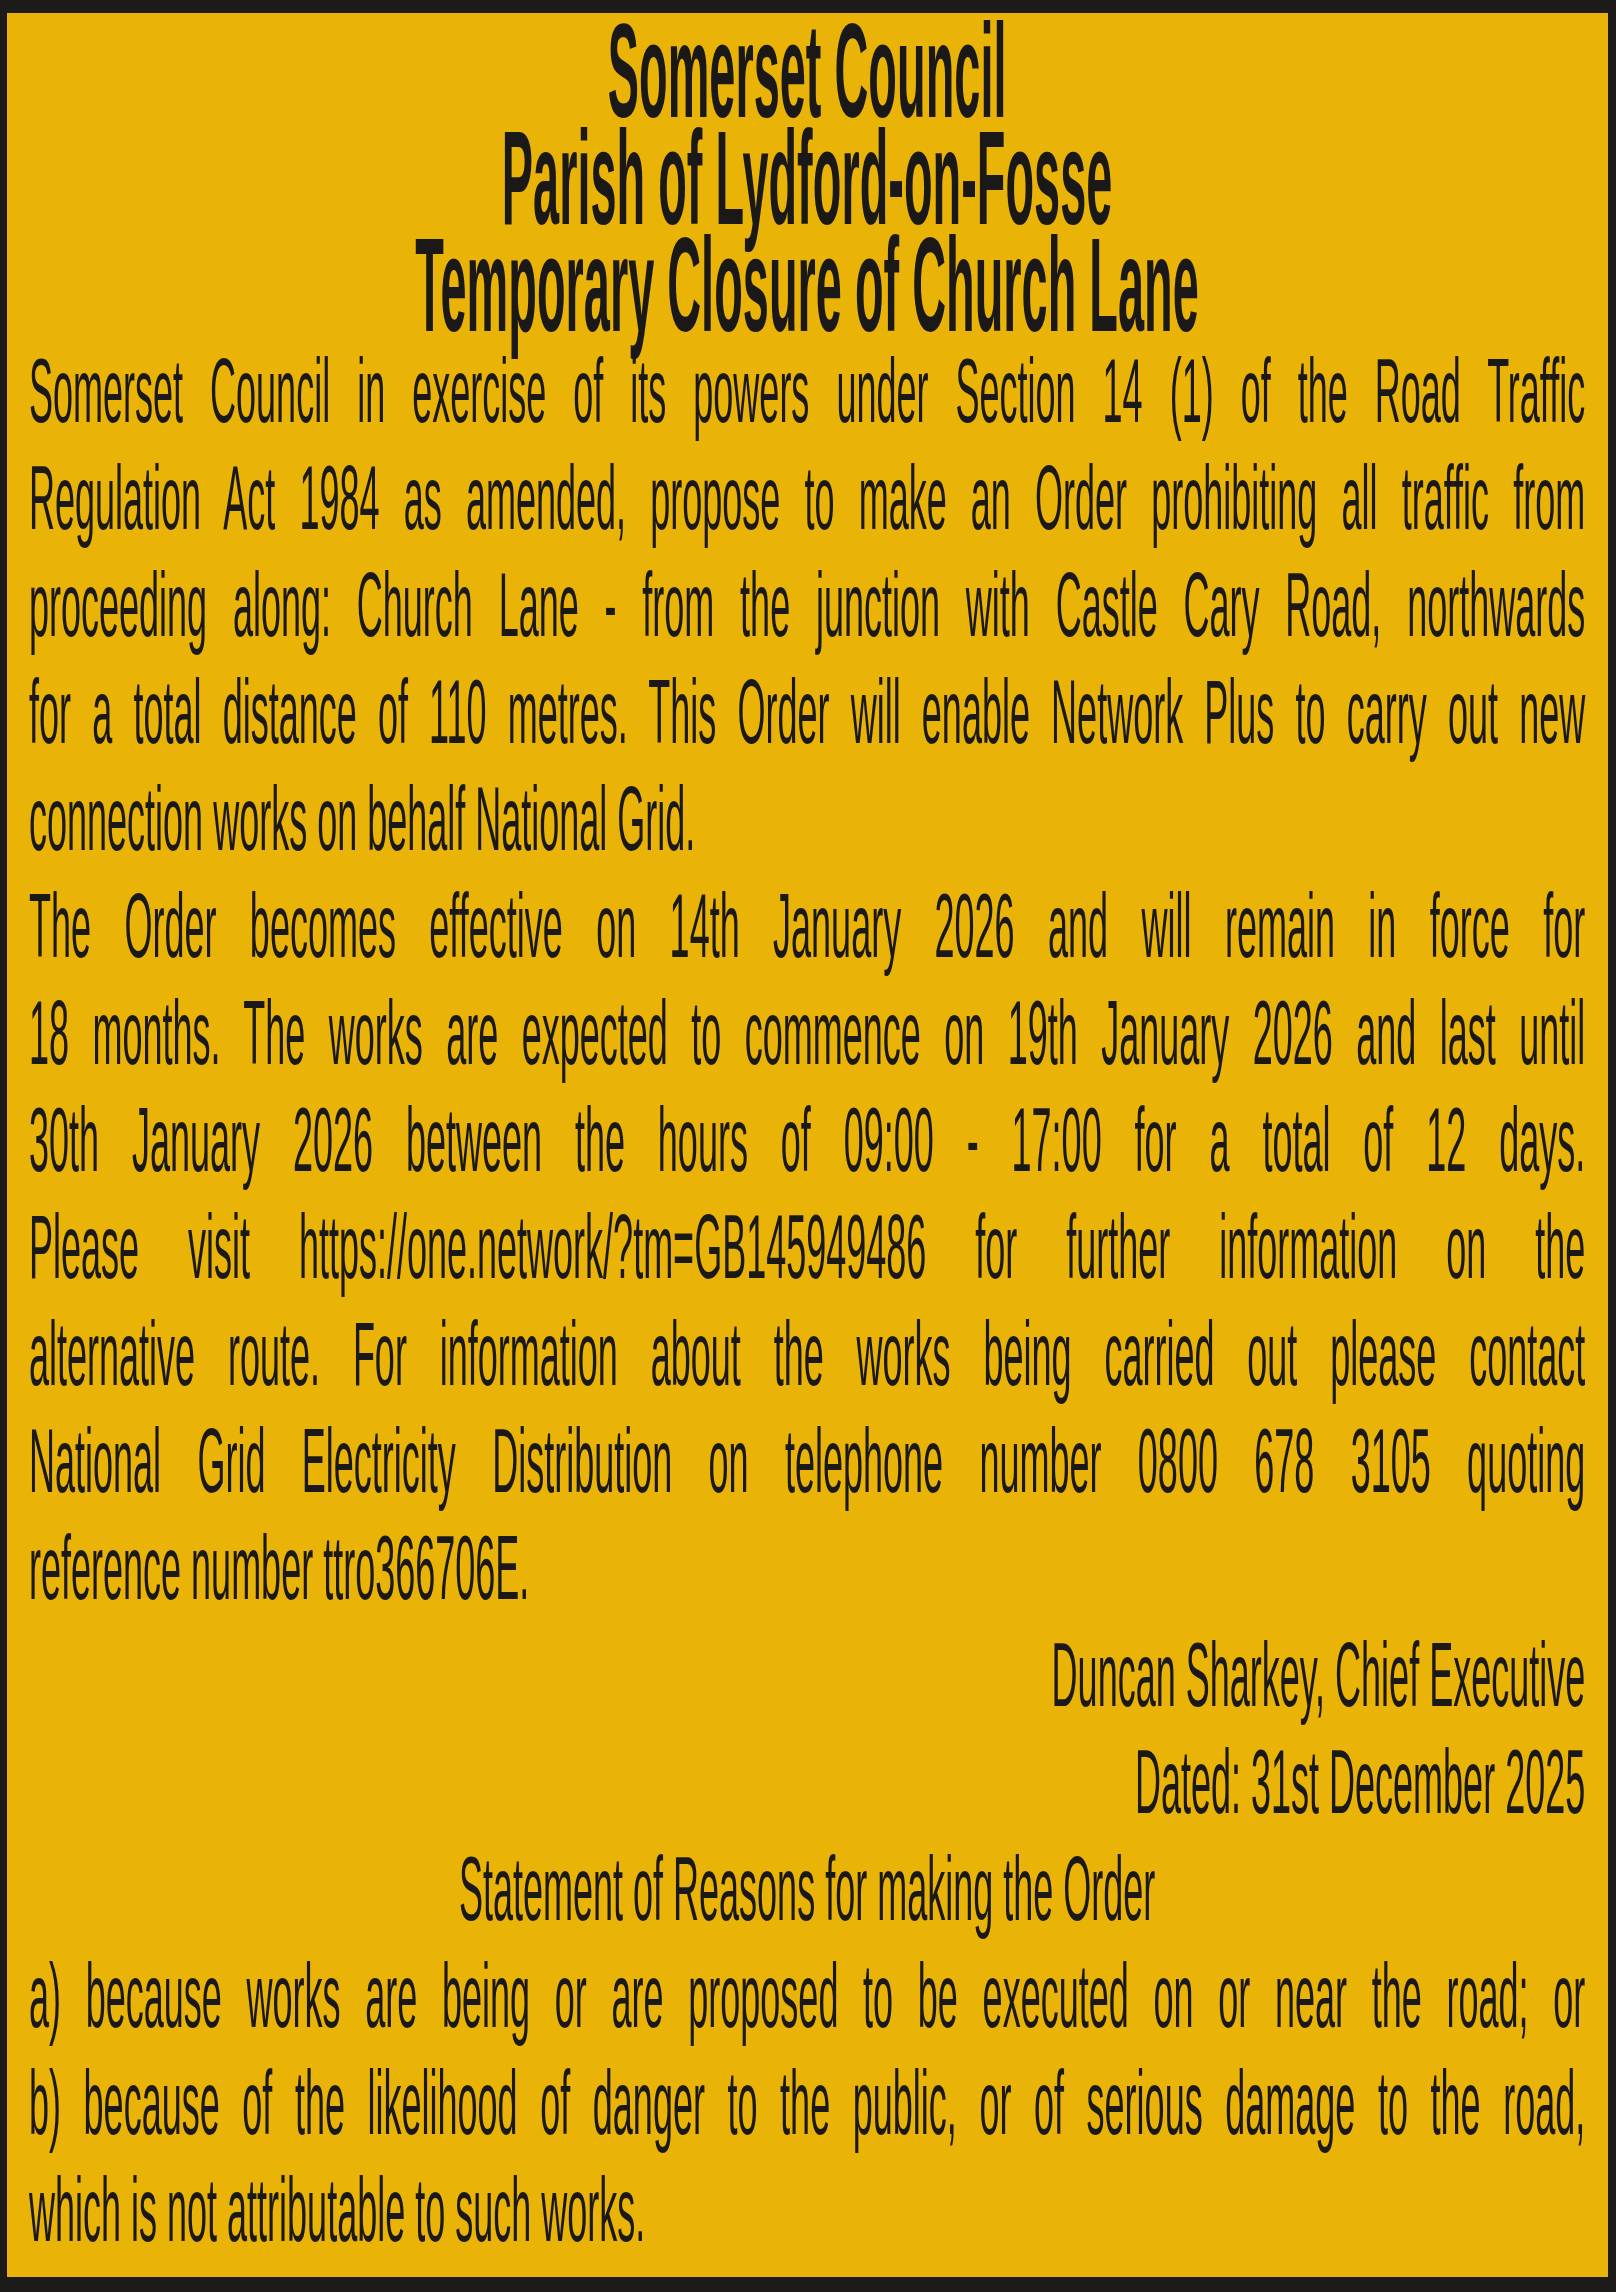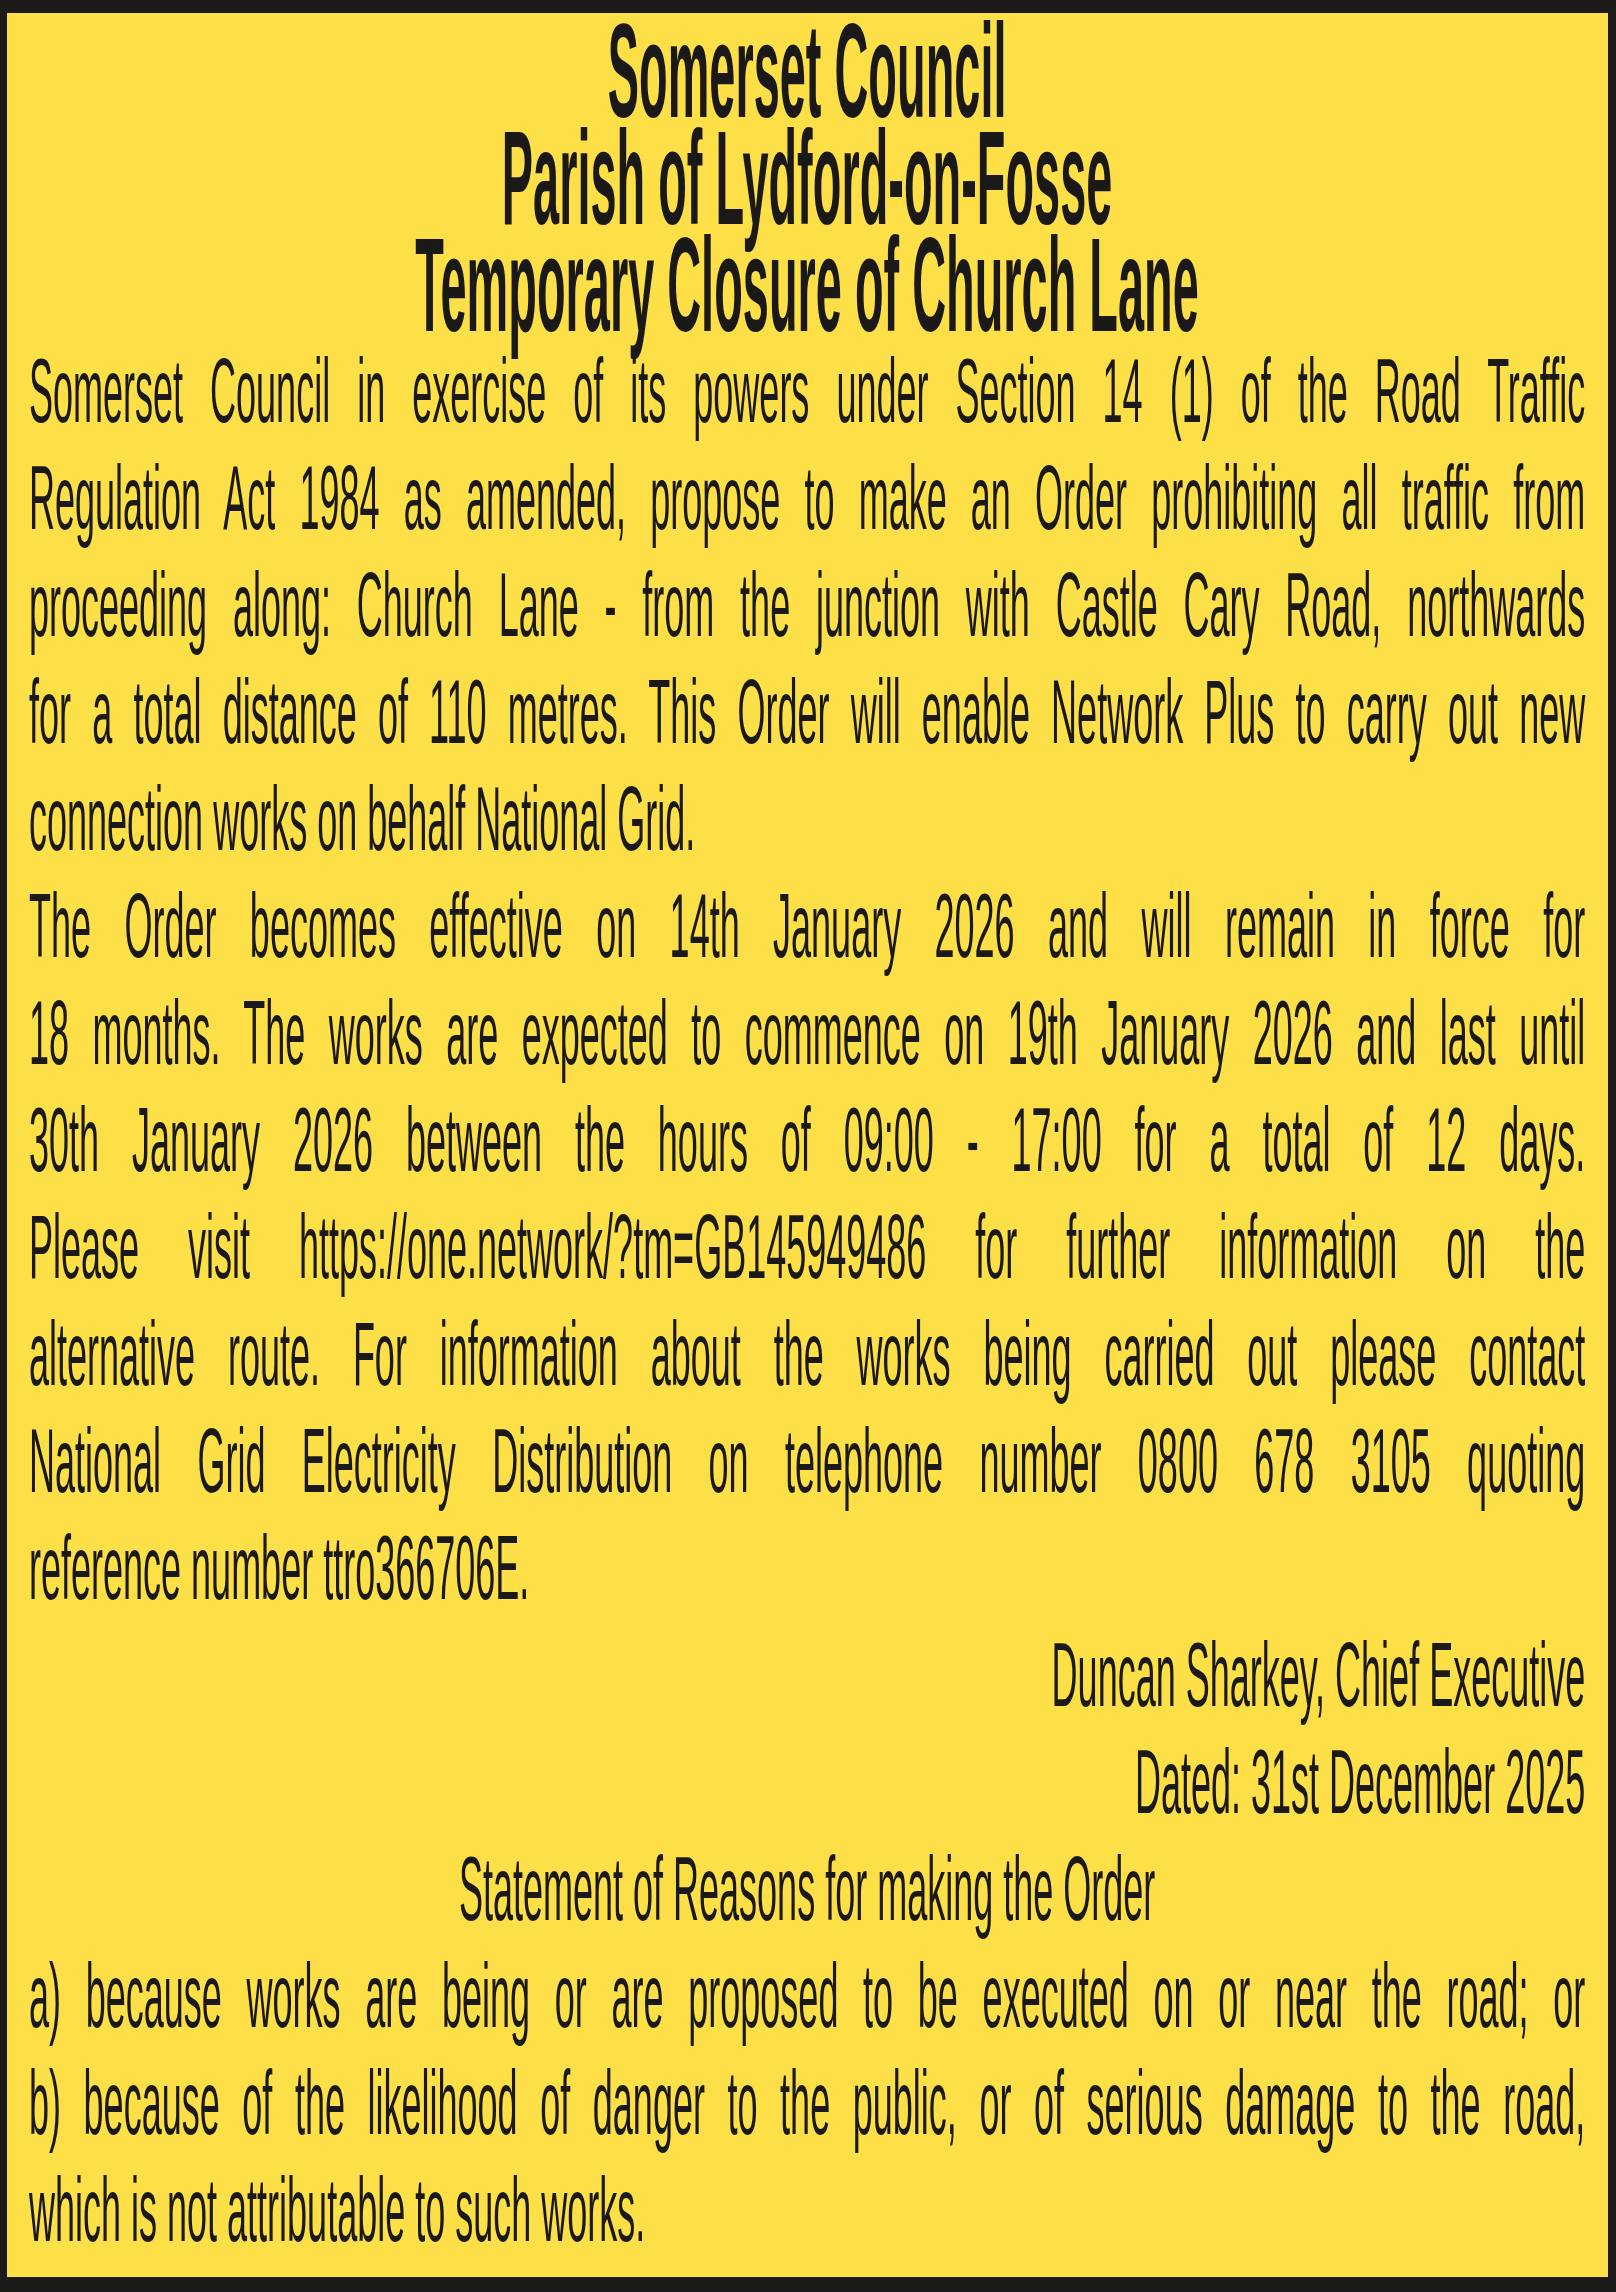--- a/index.html
+++ b/index.html
@@ -5,21 +5,21 @@
   html, body {
     margin: 0;
     padding: 0;
     background: #ffffff;
   }
   .page {
     position: relative;
     width: 1617px;
     height: 2293px;
     box-sizing: border-box;
-    background: #fde047;
+    background: #eab308;
     border-style: solid;
     border-color: #1d1b1a;
     border-width: 13.4px 9px 16px 7.2px;
     padding: 3.6px 22.4px 0 22.4px;
     overflow: hidden;
     font-family: "Liberation Sans", sans-serif;
     color: #1b1918;
   }
   
   .line {

